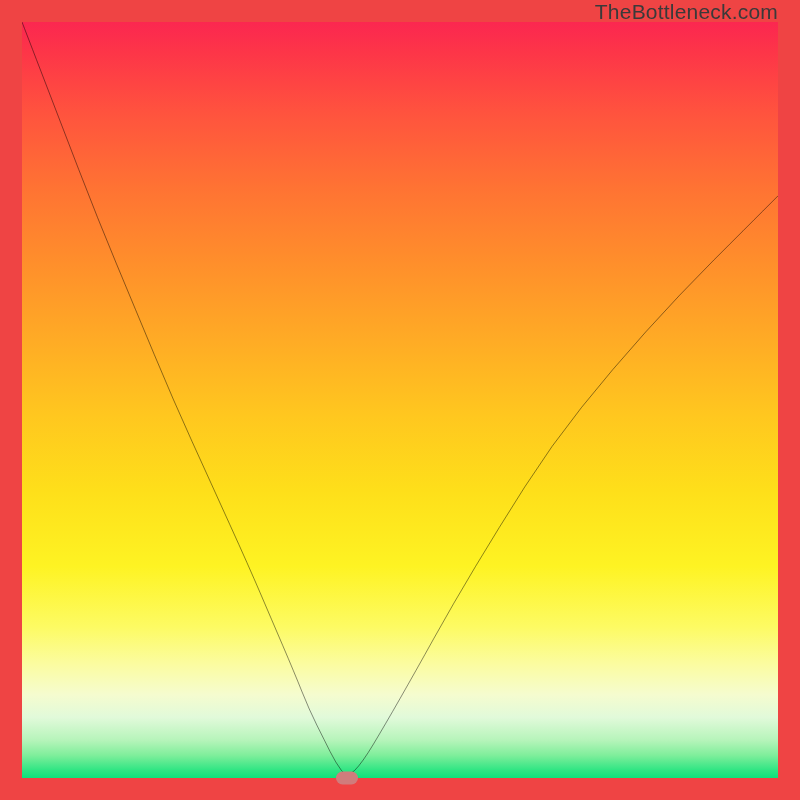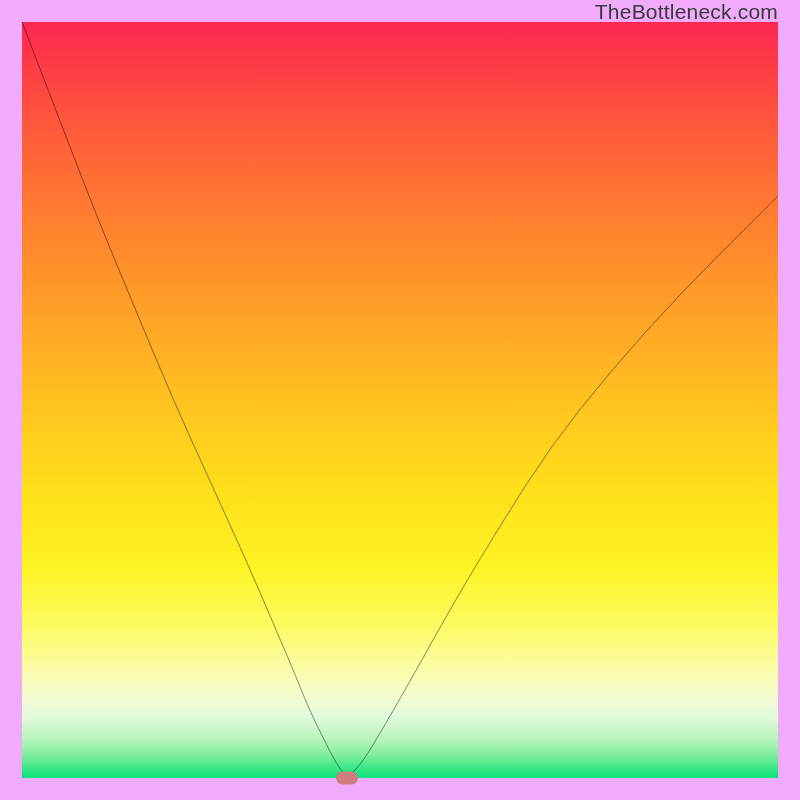--- a/index.html
+++ b/index.html
@@ -2,21 +2,21 @@
 <html><head>
 <meta charset="utf-8">
 <style>
   * { margin: 0; padding: 0; box-sizing: border-box; }
   html, body { width: 800px; height: 800px; overflow: hidden; }
   body { background: #000; font-family: Arial, Helvetica, sans-serif; }
 
   .frame {
     position: absolute;
     inset: 0;
-    background: #f0abfc;
+    background: #ef4444;
   }
   .plot-area {
     position: absolute;
     left: 22px;
     top: 22px;
     right: 22px;
     bottom: 22px;
     background: linear-gradient(to bottom,
       #fb2750 0%,
       #fd3548 4%,

